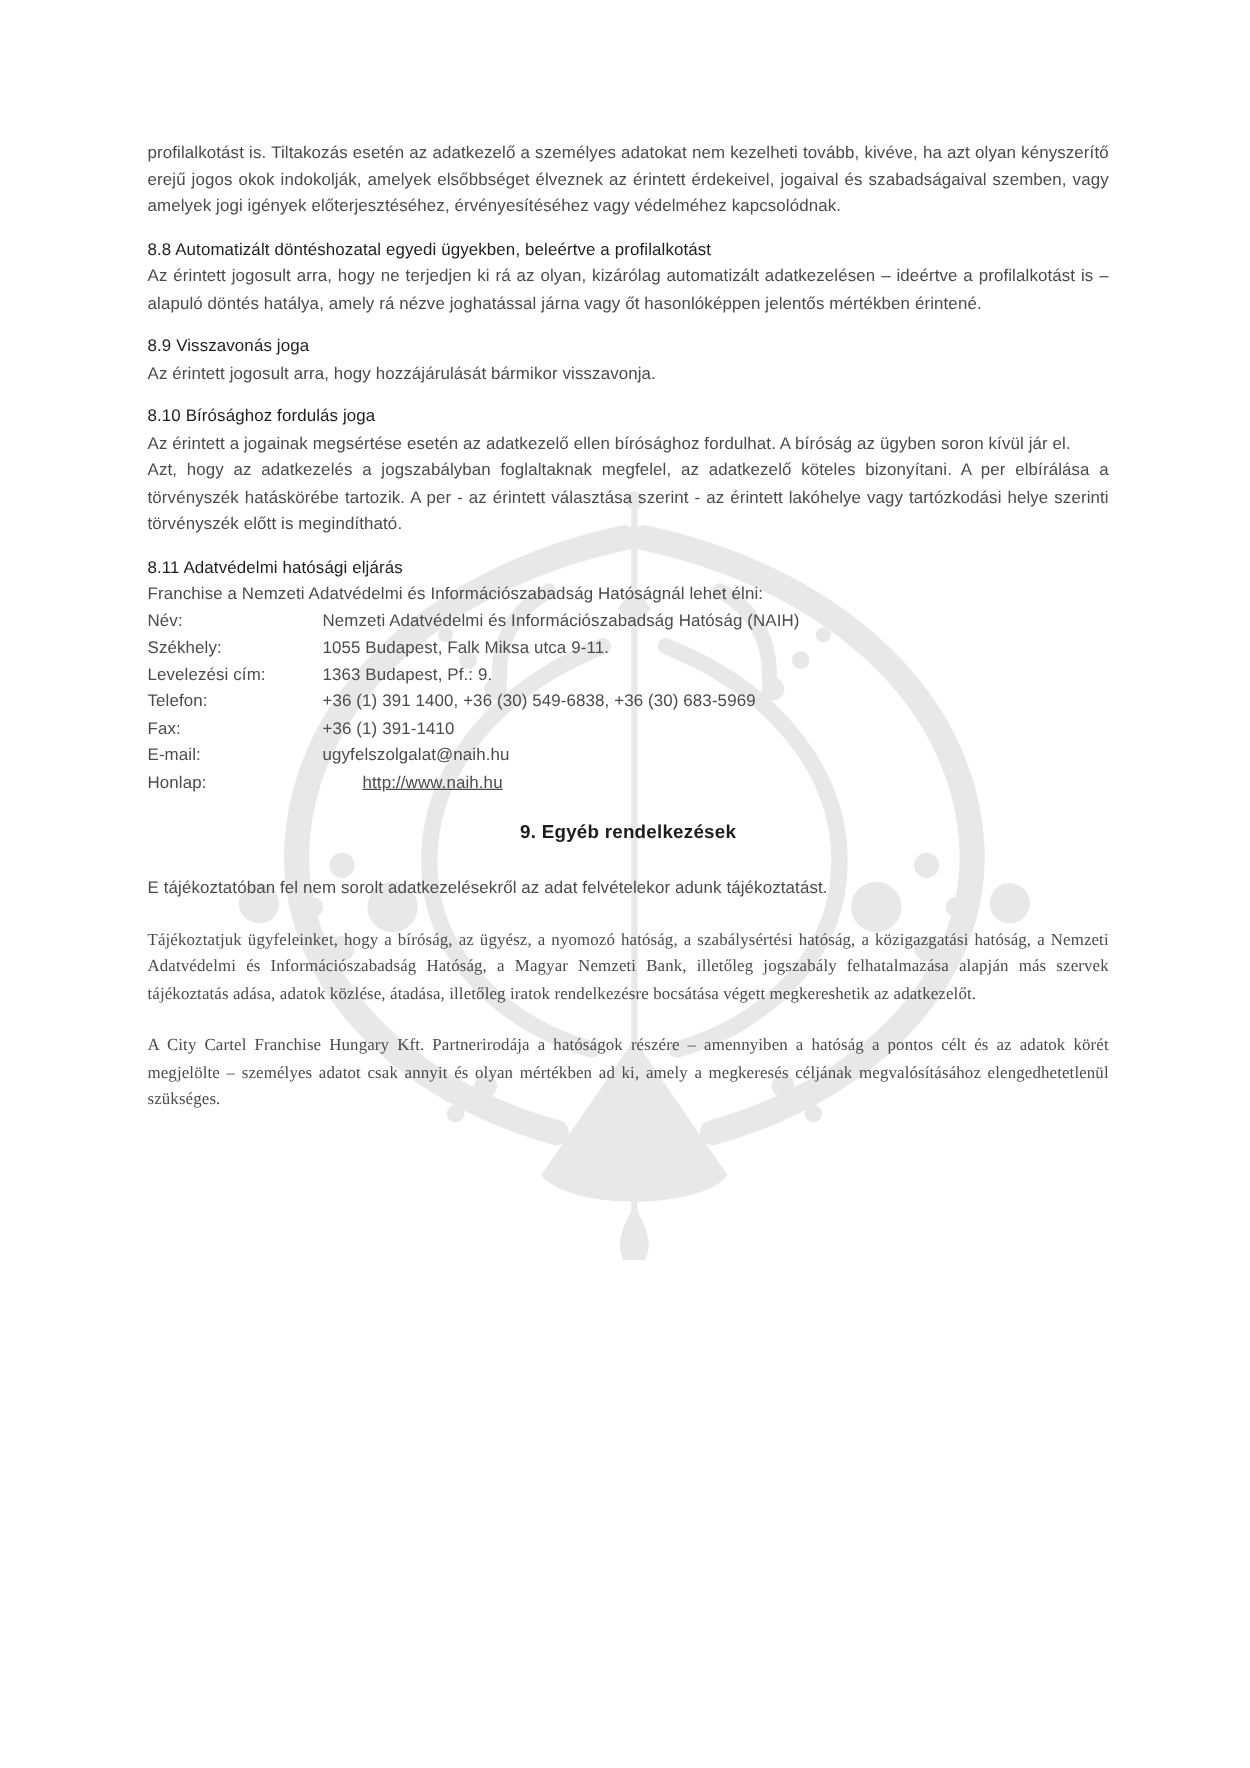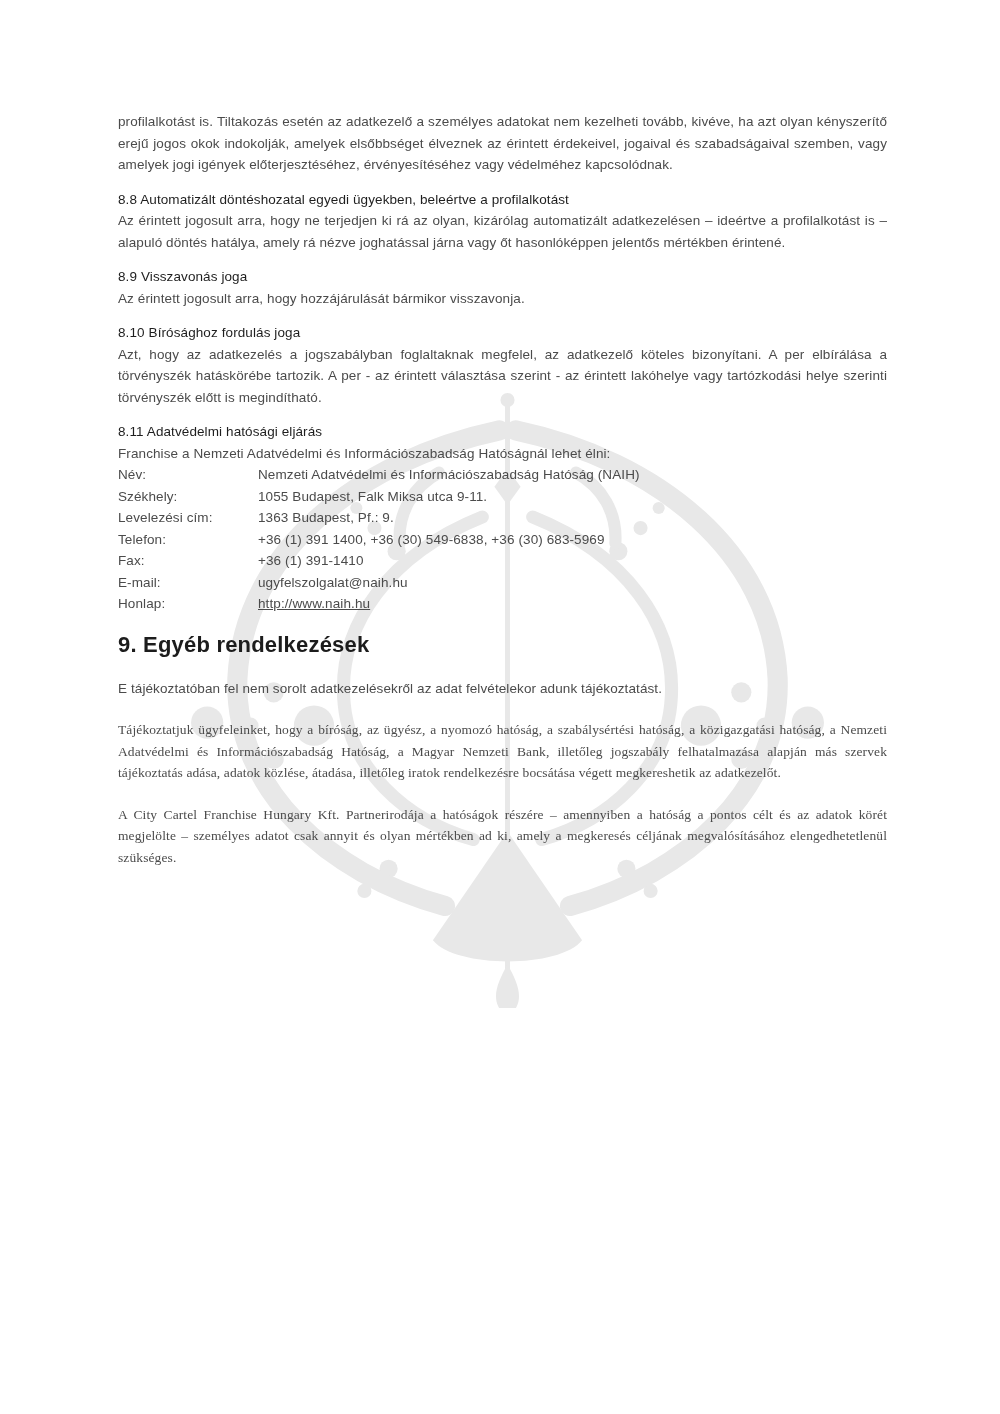--- a/index.html
+++ b/index.html
@@ -36,28 +36,29 @@
     margin: 0;
     font-size: 13.5px;
     line-height: 21.5px;
     font-weight: 400;
     color: #1e1e1e;
   }
   .contacts { }
   .crow { display: flex; line-height: 21.5px; }
   .clabel { width: 140px; flex: 0 0 140px; }
   .cvalue { flex: 1; }
-  .link { color: #4b4b4b; text-decoration: underline; cursor: pointer; }
+  .link { color: #4b4b4b; text-decoration: underline; cursor: pointer; margin-left: 32px; }
   .chapter-h {
     margin: 17px 0 20px 0;
-    font-size: 22px;
+    font-size: 15px;
     line-height: 26px;
     font-weight: 800;
     letter-spacing: 0.2px;
     color: #1c1c1c;
+    text-align: center;
   }
   .gap { margin-top: 20px !important; font-family: Liberation Serif, serif; }
   .page-number {
     position: absolute;
     left: 0; right: 0;
     top: 1314px;
     text-align: right;
     font-size: 11.5px;
     color: #8f8f8f;
     z-index: 1;
@@ -122,20 +123,21 @@
       <p class="just">Az érintett jogosult arra, hogy ne terjedjen ki rá az olyan, kizárólag automatizált adatkezelésen – ideértve a profilalkotást is – alapuló döntés hatálya, amely rá nézve joghatással járna vagy őt hasonlóképpen jelentős mértékben érintené.</p>
     </section>
 
     <section class="sec">
       <h3 class="sec-h">8.9 Visszavonás joga</h3>
       <p>Az érintett jogosult arra, hogy hozzájárulását bármikor visszavonja.</p>
     </section>
 
     <section class="sec">
       <h3 class="sec-h">8.10 Bírósághoz fordulás joga</h3>
+      <p class="just">Az érintett a jogainak megsértése esetén az adatkezelő ellen bírósághoz fordulhat. A bíróság az ügyben soron kívül jár el.</p>
       <p class="just">Azt, hogy az adatkezelés a jogszabályban foglaltaknak megfelel, az adatkezelő köteles bizonyítani. A per elbírálása a törvényszék hatáskörébe tartozik. A per - az érintett választása szerint - az érintett lakóhelye vagy tartózkodási helye szerinti törvényszék előtt is megindítható.</p>
     </section>
 
     <section class="sec">
       <h3 class="sec-h">8.11 Adatvédelmi hatósági eljárás</h3>
       <p>Franchise a Nemzeti Adatvédelmi és Információszabadság Hatóságnál lehet élni:</p>
 
       <div class="contacts">
         <div class="crow">
           <span class="clabel">Név:</span>

